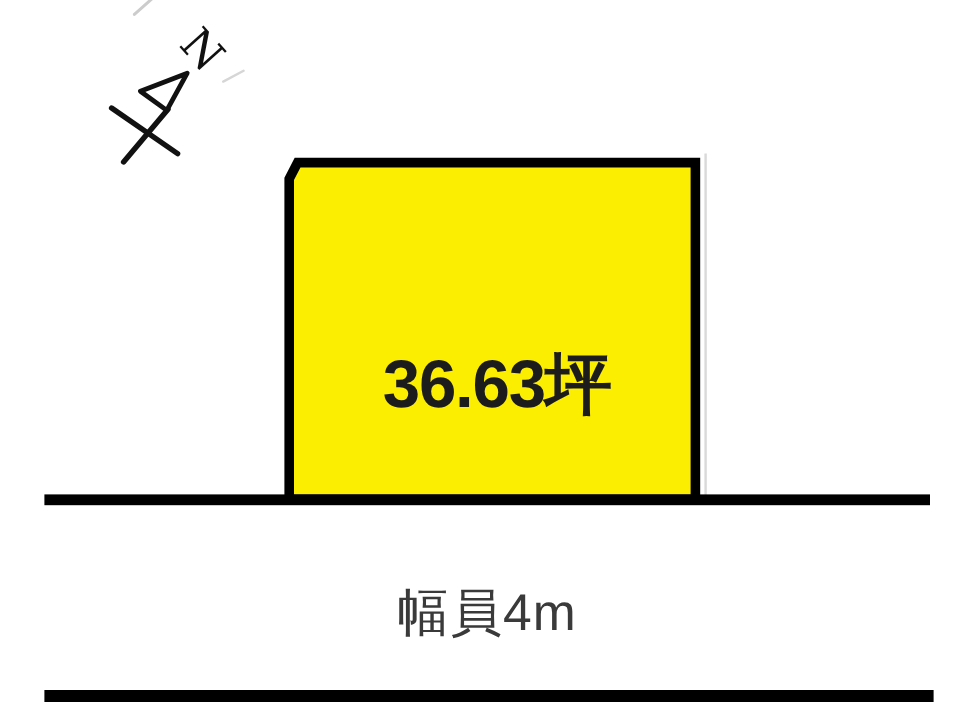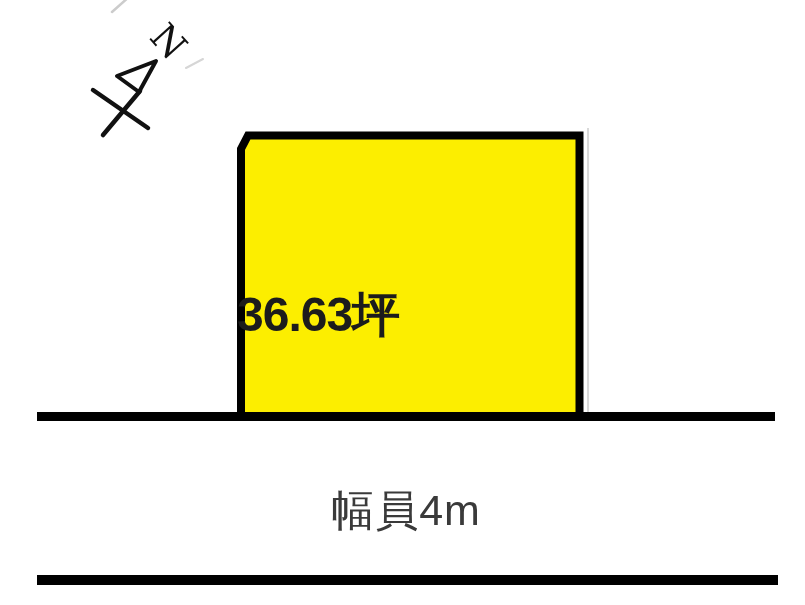--- a/index.html
+++ b/index.html
@@ -20,22 +20,22 @@
     left: 0;
     top: 0;
     width: 805px;
     height: 605px;
   }
   .area-label {
     position: absolute;
     left: 237px;
     top: 289px;
     width: 354px;
-    text-align: left;
-    font-size: 48px;
+    text-align: center;
+    font-size: 56px;
     font-weight: 600;
     letter-spacing: -1px;
     line-height: 1.1;
     color: #1c1c1c;
     font-family: "Liberation Sans", sans-serif;
   }
   .road-label {
     position: absolute;
     left: 0px;
     top: 482px;

